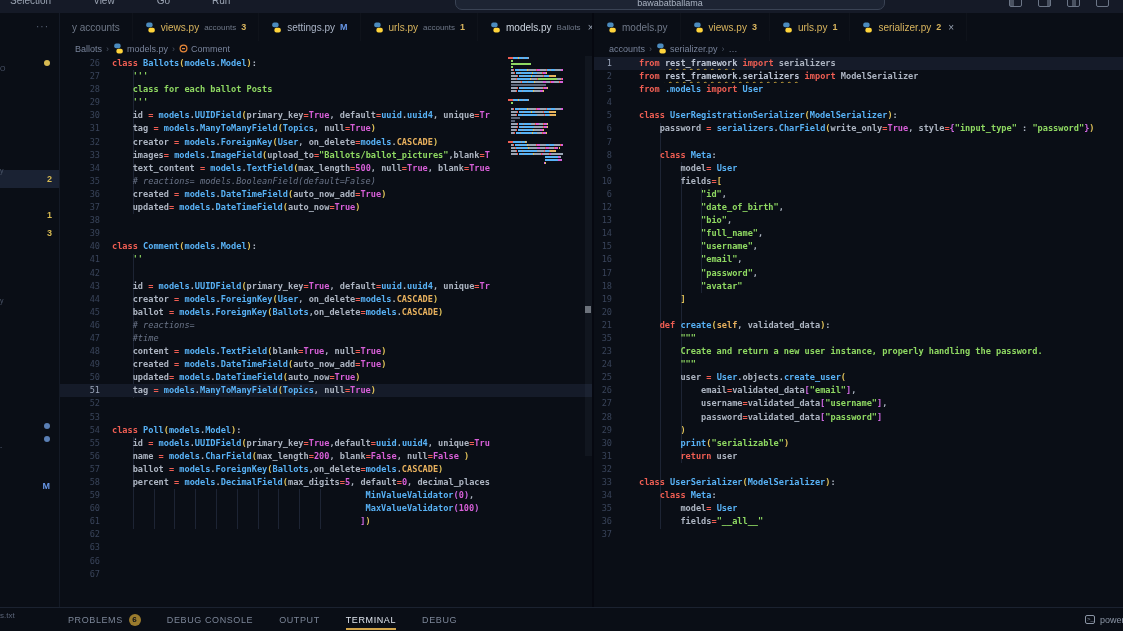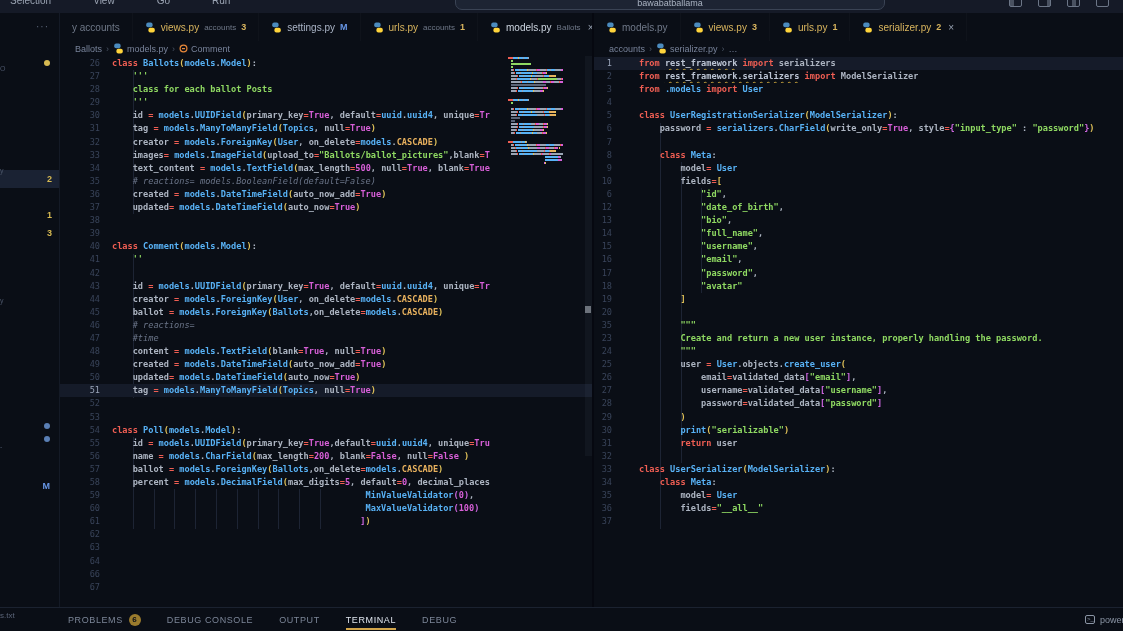--- a/index.html
+++ b/index.html
@@ -259,21 +259,20 @@
         <div class="cl"><span class="ln">54</span><span class="cd"><span class="tk-k">class </span><span class="tk-t">Poll</span><span class="tk-b1">(</span><span class="tk-t">models</span><span class="tk-v">.</span><span class="tk-t">Model</span><span class="tk-b1">)</span><span class="tk-v">:</span></span></div>
         <div class="cl"><span class="ln">55</span><span class="cd"><span class="tk-v">    id </span><span class="tk-o">=</span><span class="tk-v"> </span><span class="tk-t">models</span><span class="tk-v">.</span><span class="tk-t">UUIDField</span><span class="tk-b1">(</span><span class="tk-v">primary_key</span><span class="tk-o">=</span><span class="tk-n">True</span><span class="tk-v">,default</span><span class="tk-o">=</span><span class="tk-t">uuid</span><span class="tk-v">.</span><span class="tk-t">uuid4</span><span class="tk-v">, unique</span><span class="tk-o">=</span><span class="tk-n">Tru</span></span></div>
         <div class="cl"><span class="ln">56</span><span class="cd"><span class="tk-v">    name </span><span class="tk-o">=</span><span class="tk-v"> </span><span class="tk-t">models</span><span class="tk-v">.</span><span class="tk-t">CharField</span><span class="tk-b1">(</span><span class="tk-v">max_length</span><span class="tk-o">=</span><span class="tk-n">200</span><span class="tk-v">, blank</span><span class="tk-o">=</span><span class="tk-n">False</span><span class="tk-v">, null</span><span class="tk-o">=</span><span class="tk-n">False</span><span class="tk-v"> </span><span class="tk-b1">)</span></span></div>
         <div class="cl"><span class="ln">57</span><span class="cd"><span class="tk-v">    ballot </span><span class="tk-o">=</span><span class="tk-v"> </span><span class="tk-t">models</span><span class="tk-v">.</span><span class="tk-t">ForeignKey</span><span class="tk-b1">(</span><span class="tk-t">Ballots</span><span class="tk-v">,on_delete</span><span class="tk-o">=</span><span class="tk-t">models</span><span class="tk-v">.</span><span class="tk-y">CASCADE</span><span class="tk-b1">)</span></span></div>
         <div class="cl"><span class="ln">58</span><span class="cd"><span class="tk-v">    percent </span><span class="tk-o">=</span><span class="tk-v"> </span><span class="tk-t">models</span><span class="tk-v">.</span><span class="tk-t">DecimalField</span><span class="tk-b1">(</span><span class="tk-v">max_digits</span><span class="tk-o">=</span><span class="tk-n">5</span><span class="tk-v">, default</span><span class="tk-o">=</span><span class="tk-n">0</span><span class="tk-v">, decimal_places</span></span></div>
         <div class="cl"><span class="ln">59</span><span class="cd"><span class="tk-v">                                                 </span><span class="tk-t">MinValueValidator</span><span class="tk-b2">(</span><span class="tk-n">0</span><span class="tk-b2">)</span><span class="tk-v">,</span></span></div>
         <div class="cl"><span class="ln">60</span><span class="cd"><span class="tk-v">                                                 </span><span class="tk-t">MaxValueValidator</span><span class="tk-b2">(</span><span class="tk-n">100</span><span class="tk-b2">)</span></span></div>
         <div class="cl"><span class="ln">61</span><span class="cd"><span class="tk-v">                                                </span><span class="tk-b2">]</span><span class="tk-b1">)</span></span></div>
         <div class="cl"><span class="ln">62</span><span class="cd"></span></div>
         <div class="cl"><span class="ln">63</span><span class="cd"></span></div>
-        <div class="cl"><span class="ln">64</span><span class="cd"></span></div>
         <div class="cl"><span class="ln">66</span><span class="cd"></span></div>
         <div class="cl"><span class="ln">67</span><span class="cd"></span></div>
       </div>
   </div>
   <div class="minimap" id="minimap1">
       <div class="mm-row"><i style="width: 4.5px; background: rgb(239, 94, 83);"></i><i style="width: 5.25px; background: rgb(88, 178, 246);"></i><i style="width: 0.75px; background: rgb(226, 195, 90);"></i><i style="width: 4.5px; background: rgb(88, 178, 246);"></i><i style="width: 0.75px; background: rgb(154, 165, 181);"></i><i style="width: 3.75px; background: rgb(88, 178, 246);"></i><i style="width: 0.75px; background: rgb(226, 195, 90);"></i><i style="width: 0.75px; background: rgb(154, 165, 181);"></i></div>
       <div class="mm-row"><i style="width: 3px;"></i><i style="width: 2.25px; background: rgb(143, 217, 98);"></i></div>
       <div class="mm-row"><i style="width: 3px;"></i><i style="width: 20.25px; background: rgb(143, 217, 98);"></i></div>
       <div class="mm-row"><i style="width: 3px;"></i><i style="width: 2.25px; background: rgb(143, 217, 98);"></i></div>
       <div class="mm-row"><i style="width: 3px;"></i><i style="width: 2.25px; background: rgb(154, 165, 181);"></i><i style="width: 0.75px; background: rgb(239, 94, 83);"></i><i style="width: 0.75px;"></i><i style="width: 4.5px; background: rgb(88, 178, 246);"></i><i style="width: 0.75px; background: rgb(154, 165, 181);"></i><i style="width: 6.75px; background: rgb(88, 178, 246);"></i><i style="width: 0.75px; background: rgb(226, 195, 90);"></i><i style="width: 8.25px; background: rgb(154, 165, 181);"></i><i style="width: 0.75px; background: rgb(239, 94, 83);"></i><i style="width: 3px; background: rgb(215, 95, 215);"></i><i style="width: 6.75px; background: rgb(154, 165, 181);"></i><i style="width: 0.75px; background: rgb(239, 94, 83);"></i><i style="width: 3px; background: rgb(88, 178, 246);"></i><i style="width: 0.75px; background: rgb(154, 165, 181);"></i><i style="width: 3.75px; background: rgb(88, 178, 246);"></i><i style="width: 6px; background: rgb(154, 165, 181);"></i><i style="width: 0.75px; background: rgb(239, 94, 83);"></i><i style="width: 1.5px; background: rgb(215, 95, 215);"></i></div>
@@ -401,20 +400,21 @@
         <div class="cl"><span class="ln">6</span><span class="cd"><span class="tk-v">            </span><span class="tk-s">"id"</span><span class="tk-v">,</span></span></div>
         <div class="cl"><span class="ln">12</span><span class="cd"><span class="tk-v">            </span><span class="tk-s">"date_of_birth"</span><span class="tk-v">,</span></span></div>
         <div class="cl"><span class="ln">13</span><span class="cd"><span class="tk-v">            </span><span class="tk-s">"bio"</span><span class="tk-v">,</span></span></div>
         <div class="cl"><span class="ln">14</span><span class="cd"><span class="tk-v">            </span><span class="tk-s">"full_name"</span><span class="tk-v">,</span></span></div>
         <div class="cl"><span class="ln">15</span><span class="cd"><span class="tk-v">            </span><span class="tk-s">"username"</span><span class="tk-v">,</span></span></div>
         <div class="cl"><span class="ln">16</span><span class="cd"><span class="tk-v">            </span><span class="tk-s">"email"</span><span class="tk-v">,</span></span></div>
         <div class="cl"><span class="ln">17</span><span class="cd"><span class="tk-v">            </span><span class="tk-s">"password"</span><span class="tk-v">,</span></span></div>
         <div class="cl"><span class="ln">18</span><span class="cd"><span class="tk-v">            </span><span class="tk-s">"avatar"</span></span></div>
         <div class="cl"><span class="ln">19</span><span class="cd"><span class="tk-v">        </span><span class="tk-b1">]</span></span></div>
         <div class="cl"><span class="ln">20</span><span class="cd"></span></div>
+        <div class="cl"><span class="ln">21</span><span class="cd"><span class="tk-k">    def </span><span class="tk-t">create</span><span class="tk-b1">(</span><span class="tk-y">self</span><span class="tk-v">, validated_data</span><span class="tk-b1">)</span><span class="tk-v">:</span></span></div>
         <div class="cl"><span class="ln">35</span><span class="cd"><span class="tk-s">        """</span></span></div>
         <div class="cl"><span class="ln">23</span><span class="cd"><span class="tk-s">        Create and return a new user instance, properly handling the password.</span></span></div>
         <div class="cl"><span class="ln">24</span><span class="cd"><span class="tk-s">        """</span></span></div>
         <div class="cl"><span class="ln">25</span><span class="cd"><span class="tk-v">        user </span><span class="tk-o">=</span><span class="tk-v"> </span><span class="tk-t">User</span><span class="tk-v">.objects.</span><span class="tk-t">create_user</span><span class="tk-b1">(</span></span></div>
         <div class="cl"><span class="ln">26</span><span class="cd"><span class="tk-v">            email</span><span class="tk-o">=</span><span class="tk-v">validated_data</span><span class="tk-b2">[</span><span class="tk-s">"email"</span><span class="tk-b2">]</span><span class="tk-v">,</span></span></div>
         <div class="cl"><span class="ln">27</span><span class="cd"><span class="tk-v">            username</span><span class="tk-o">=</span><span class="tk-v">validated_data</span><span class="tk-b2">[</span><span class="tk-s">"username"</span><span class="tk-b2">]</span><span class="tk-v">,</span></span></div>
         <div class="cl"><span class="ln">28</span><span class="cd"><span class="tk-v">            password</span><span class="tk-o">=</span><span class="tk-v">validated_data</span><span class="tk-b2">[</span><span class="tk-s">"password"</span><span class="tk-b2">]</span></span></div>
         <div class="cl"><span class="ln">29</span><span class="cd"><span class="tk-v">        </span><span class="tk-b1">)</span></span></div>
         <div class="cl"><span class="ln">30</span><span class="cd"><span class="tk-v">        </span><span class="tk-t">print</span><span class="tk-b1">(</span><span class="tk-s">"serializable"</span><span class="tk-b1">)</span></span></div>
         <div class="cl"><span class="ln">31</span><span class="cd"><span class="tk-k">        return</span><span class="tk-v"> user</span></span></div>

